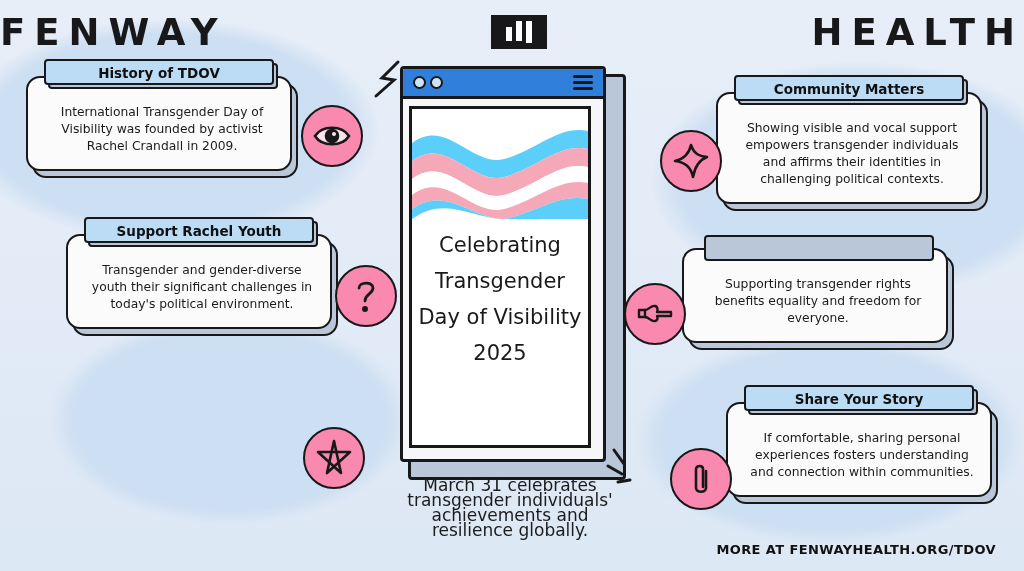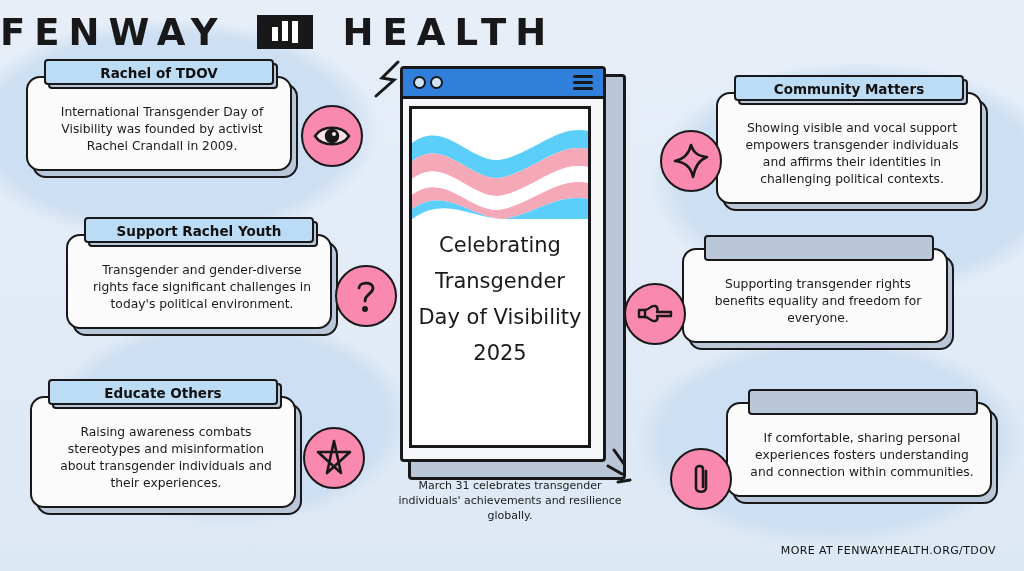--- a/index.html
+++ b/index.html
@@ -28,21 +28,21 @@
 
   
   .header {
     position: absolute;
     top: 6px;
     left: 0;
     width: 1024px;
     height: 52px;
     display: flex;
     align-items: center;
-    justify-content: flex-start;
+    justify-content: space-between;
     gap: 30px;
   }
   .brand-word {
     font-family: "DejaVu Sans", sans-serif;
     font-weight: bold;
     font-size: 37px;
     letter-spacing: 9px;
     color: #18181a;
   }
   .brand-mark {
@@ -136,21 +136,21 @@
     font-size: 21px;
     line-height: 36px;
     color: #1a1a1a;
   }
   .caption {
     position: absolute;
     left: -10px;
     top: 412px;
     width: 240px;
     text-align: center;
-    font-size: 11px;
+    font-size: 17px;
     line-height: 15px;
     color: #1c1c1c;
   }
 
   .spark {
     position: absolute;
     stroke: #18181a;
     stroke-width: 3;
     stroke-linecap: round;
     fill: none;
@@ -230,22 +230,22 @@
     display: flex;
     align-items: center;
     justify-content: center;
     z-index: 6;
   }
 
   .footer-note {
     position: absolute;
     right: 28px;
     bottom: 14px;
-    font-weight: normal;
-    font-size: 11px;
+    font-weight: bold;
+    font-size: 13px;
     letter-spacing: 0.4px;
     color: #111;
   }
 </style>
 </head>
 <body>
 
 <div id="canvas">
 
   <div class="header">
@@ -289,56 +289,48 @@
     </svg>
     <svg class="spark" style="left:204px; top:378px; width:40px; height:44px;" viewBox="0 0 40 44">
       <path d="M10,6 L20,20 M4,22 L18,30 M14,38 L26,36"></path>
     </svg>
     <div class="caption">March 31 celebrates transgender individuals' achievements and resilience globally.</div>
   </div>
 
   <div class="card" style="left:26px; top:76px;">
     <div class="card-shadow"></div>
     <div class="card-title-shadow"></div>
-    <div class="card-title">Rachel of TDOV</div>
+    <div class="card-title">History of TDOV</div>
     <div class="card-body">
       <div class="card-text">International Transgender Day of Visibility was founded by activist Rachel Crandall in 2009.</div>
     </div>
   </div>
   <div class="badge" style="left:301px; top:105px;">
     <svg width="40" height="30" viewBox="0 0 40 30" fill="none" stroke="#18181a" stroke-width="2.6">
       <path d="M3,15 C10,4 30,4 37,15 C30,26 10,26 3,15 Z" fill="#fbe3ea"></path>
       <circle cx="20" cy="15" r="6" fill="#18181a"></circle>
       <circle cx="22" cy="13" r="2" fill="#fbe3ea" stroke="none"></circle>
     </svg>
   </div>
 
   <div class="card" style="left:66px; top:234px;">
     <div class="card-shadow"></div>
     <div class="card-title-shadow"></div>
     <div class="card-title">Support Rachel Youth</div>
     <div class="card-body">
-      <div class="card-text">Transgender and gender-diverse rights face significant challenges in today's political environment.</div>
+      <div class="card-text">Transgender and gender-diverse youth their significant challenges in today's political environment.</div>
     </div>
   </div>
   <div class="badge" style="left:335px; top:265px;">
     <svg width="28" height="38" viewBox="0 0 28 38" fill="none" stroke="#18181a" stroke-width="2.8" stroke-linecap="round">
       <path d="M7,11 C7,5 21,4 21,11 C21,17 13,17 13,24"></path>
       <circle cx="13" cy="32" r="1.6" fill="#18181a"></circle>
     </svg>
   </div>
 
-  <div class="card" style="left:30px; top:396px;">
-    <div class="card-shadow"></div>
-    <div class="card-title-shadow"></div>
-    <div class="card-title">Educate Others</div>
-    <div class="card-body">
-      <div class="card-text">Raising awareness combats stereotypes and misinformation about transgender individuals and their experiences.</div>
-    </div>
-  </div>
   <div class="badge" style="left:303px; top:427px;">
     <svg width="40" height="40" viewBox="0 0 40 40" fill="none" stroke="#18181a" stroke-width="2.6" stroke-linejoin="round">
       <path d="M20,3 L27,35 L4,14 L36,14 L13,35 Z"></path>
     </svg>
   </div>
 
   <div class="card" style="left:716px; top:92px;">
     <div class="card-shadow"></div>
     <div class="card-title-shadow"></div>
     <div class="card-title">Community Matters</div>
@@ -362,20 +354,21 @@
   <div class="badge" style="left:624px; top:283px;">
     <svg width="40" height="34" viewBox="0 0 40 34" fill="none" stroke="#18181a" stroke-width="2.4" stroke-linejoin="round" stroke-linecap="round">
       <path d="M36,15 L22,15 C22,15 24,10 20,9 C16,8 14,13 10,13 L4,13 L4,20 L10,20 C14,20 16,25 20,24 C24,23 22,19 22,19 L36,19 Z"></path>
       <path d="M10,13 L10,20"></path>
     </svg>
   </div>
 
   <div class="card" style="left:726px; top:402px;">
     <div class="card-shadow"></div>
     <div class="card-title-shadow"></div>
+    <div class="card-title">Share Your Story</div>
     <div class="card-body">
       <div class="card-text">If comfortable, sharing personal experiences fosters understanding and connection within communities.</div>
     </div>
   </div>
   <div class="badge" style="left:670px; top:448px;">
     <svg width="26" height="38" viewBox="0 0 26 38" fill="none" stroke="#18181a" stroke-width="2.6" stroke-linecap="round">
       <path d="M18,11 L18,28 C18,33 8,33 8,28 L8,9 C8,5 15,5 15,9 L15,27"></path>
     </svg>
   </div>
 

